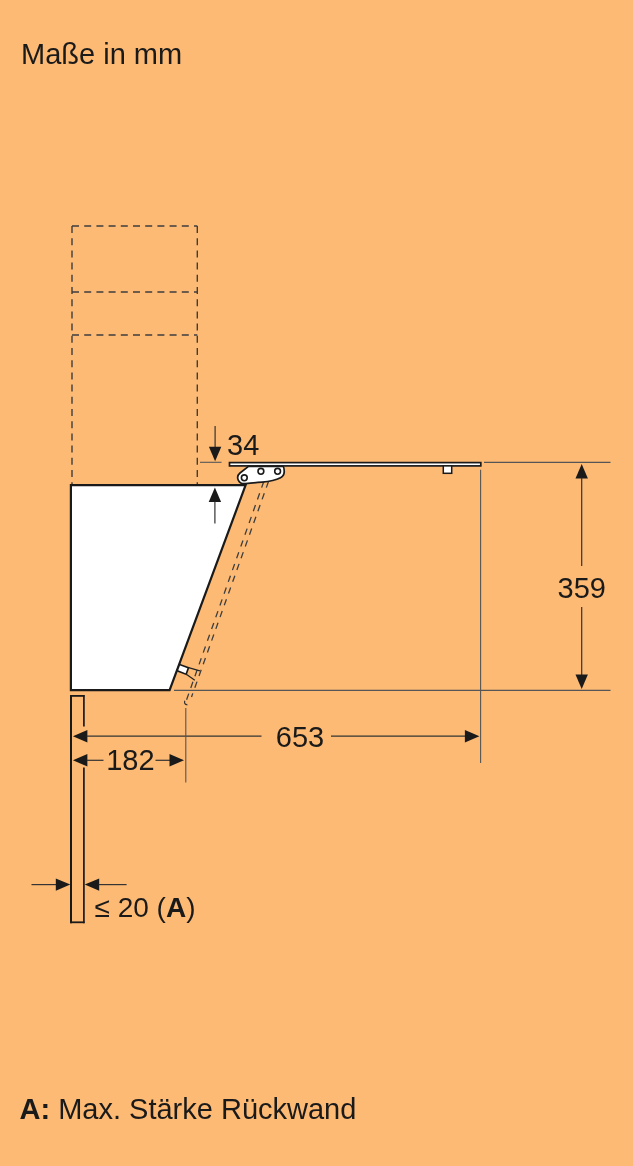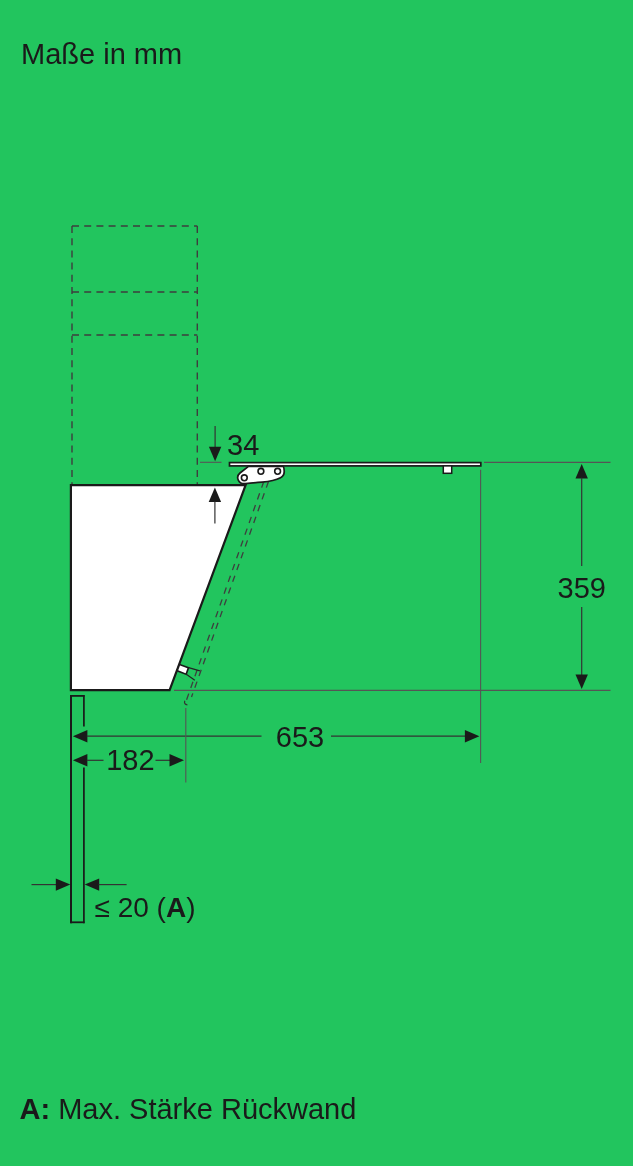--- a/index.html
+++ b/index.html
@@ -1,16 +1,16 @@
 <!DOCTYPE html>
 <html><head>
 <meta charset="utf-8">
 <style>
 html,body{margin:0;padding:0;background:#fff;}
-#page{position:relative;width:633px;height:1166px;background:#22c55e;overflow:hidden;
+#page{position:relative;width:633px;height:1166px;background:#fdba74;overflow:hidden;
 font-family:"Liberation Sans",sans-serif;}
 svg text{font-family:"Liberation Sans",sans-serif;fill:#1a1a1a;}
 </style>
 </head>
 <body>
 <div id="page">
 <svg width="633" height="1166" viewBox="0 0 633 1166">
 
 <text x="21" y="63.5" font-size="29">Maße in mm</text>
 

